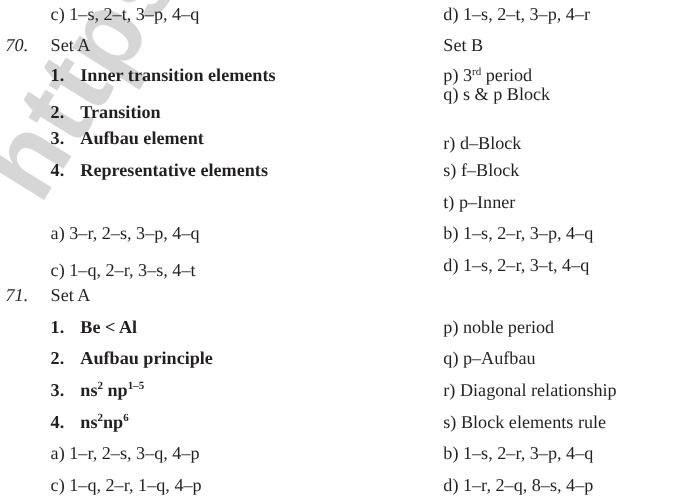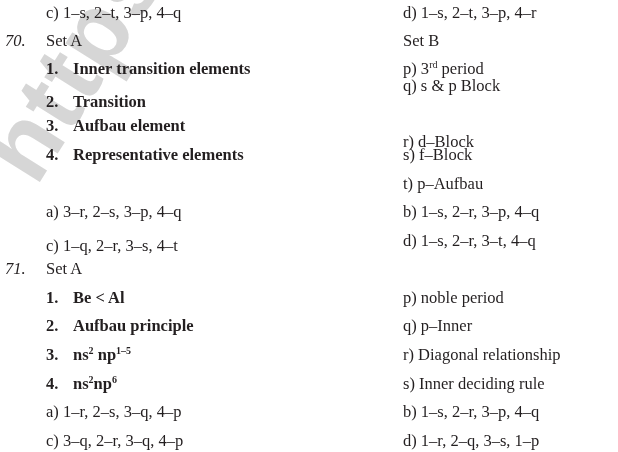--- a/index.html
+++ b/index.html
@@ -44,53 +44,53 @@
 </div>
 
 <div class="line col-left-item" style="top:92px">
   <span class="item-num">2.</span><span>Transition</span>
 </div>
 <div class="line col-right" style="top:76px">q) s &amp; p Block</div>
 
 <div class="line col-left-item" style="top:116px">
   <span class="item-num">3.</span><span>Aufbau element</span>
 </div>
-<div class="line col-right" style="top:132px">r) d–Block</div>
+<div class="line col-right" style="top:120px">r) d–Block</div>
 
 <div class="line col-left-item" style="top:145px">
   <span class="item-num">4.</span><span>Representative elements</span>
 </div>
 <div class="line col-right" style="top:145px">s) f–Block</div>
 
-<div class="line col-right" style="top:174px">t) p–Aufbau</div>
+<div class="line col-right" style="top:174px">t) p–Inner</div>
 
 <div class="line col-left" style="top:202px">a) 3–r, 2–s, 3–p, 4–q</div>
 <div class="line col-right" style="top:202px">b) 1–s, 2–r, 3–p, 4–q</div>
 <div class="line col-left" style="top:236px">c) 1–q, 2–r, 3–s, 4–t</div>
 <div class="line col-right" style="top:231px">d) 1–s, 2–r, 3–t, 4–q</div>
 
 <div class="line num" style="top:259px">71.</div>
 <div class="line col-left" style="top:259px">Set A</div>
 
 <div class="line col-left-item" style="top:288px">
   <span class="item-num">1.</span><span>Be &lt; Al</span>
 </div>
 <div class="line col-right" style="top:288px">p) noble period</div>
 
 <div class="line col-left-item" style="top:316px">
   <span class="item-num">2.</span><span>Aufbau principle</span>
 </div>
-<div class="line col-right" style="top:316px">q) p–Inner</div>
+<div class="line col-right" style="top:316px">q) p–Aufbau</div>
 
 <div class="line col-left-item" style="top:345px">
   <span class="item-num">3.</span><span><span>ns</span><sup>2</sup><span> np</span><sup>1–5</sup></span>
 </div>
 <div class="line col-right" style="top:345px">r) Diagonal relationship</div>
 
 <div class="line col-left-item" style="top:374px">
   <span class="item-num">4.</span><span><span>ns</span><sup>2</sup><span>np</span><sup>6</sup></span>
 </div>
-<div class="line col-right" style="top:374px">s) Inner deciding rule</div>
+<div class="line col-right" style="top:374px">s) Block elements rule</div>
 
 <div class="line col-left" style="top:402px">a) 1–r, 2–s, 3–q, 4–p</div>
 <div class="line col-right" style="top:402px">b) 1–s, 2–r, 3–p, 4–q</div>
-<div class="line col-left" style="top:431px">c) 3–q, 2–r, 3–q, 4–p</div>
-<div class="line col-right" style="top:431px">d) 1–r, 2–q, 3–s, 1–p</div>
+<div class="line col-left" style="top:431px">c) 1–q, 2–r, 1–q, 4–p</div>
+<div class="line col-right" style="top:431px">d) 1–r, 2–q, 8–s, 4–p</div>
 
 </body></html>

